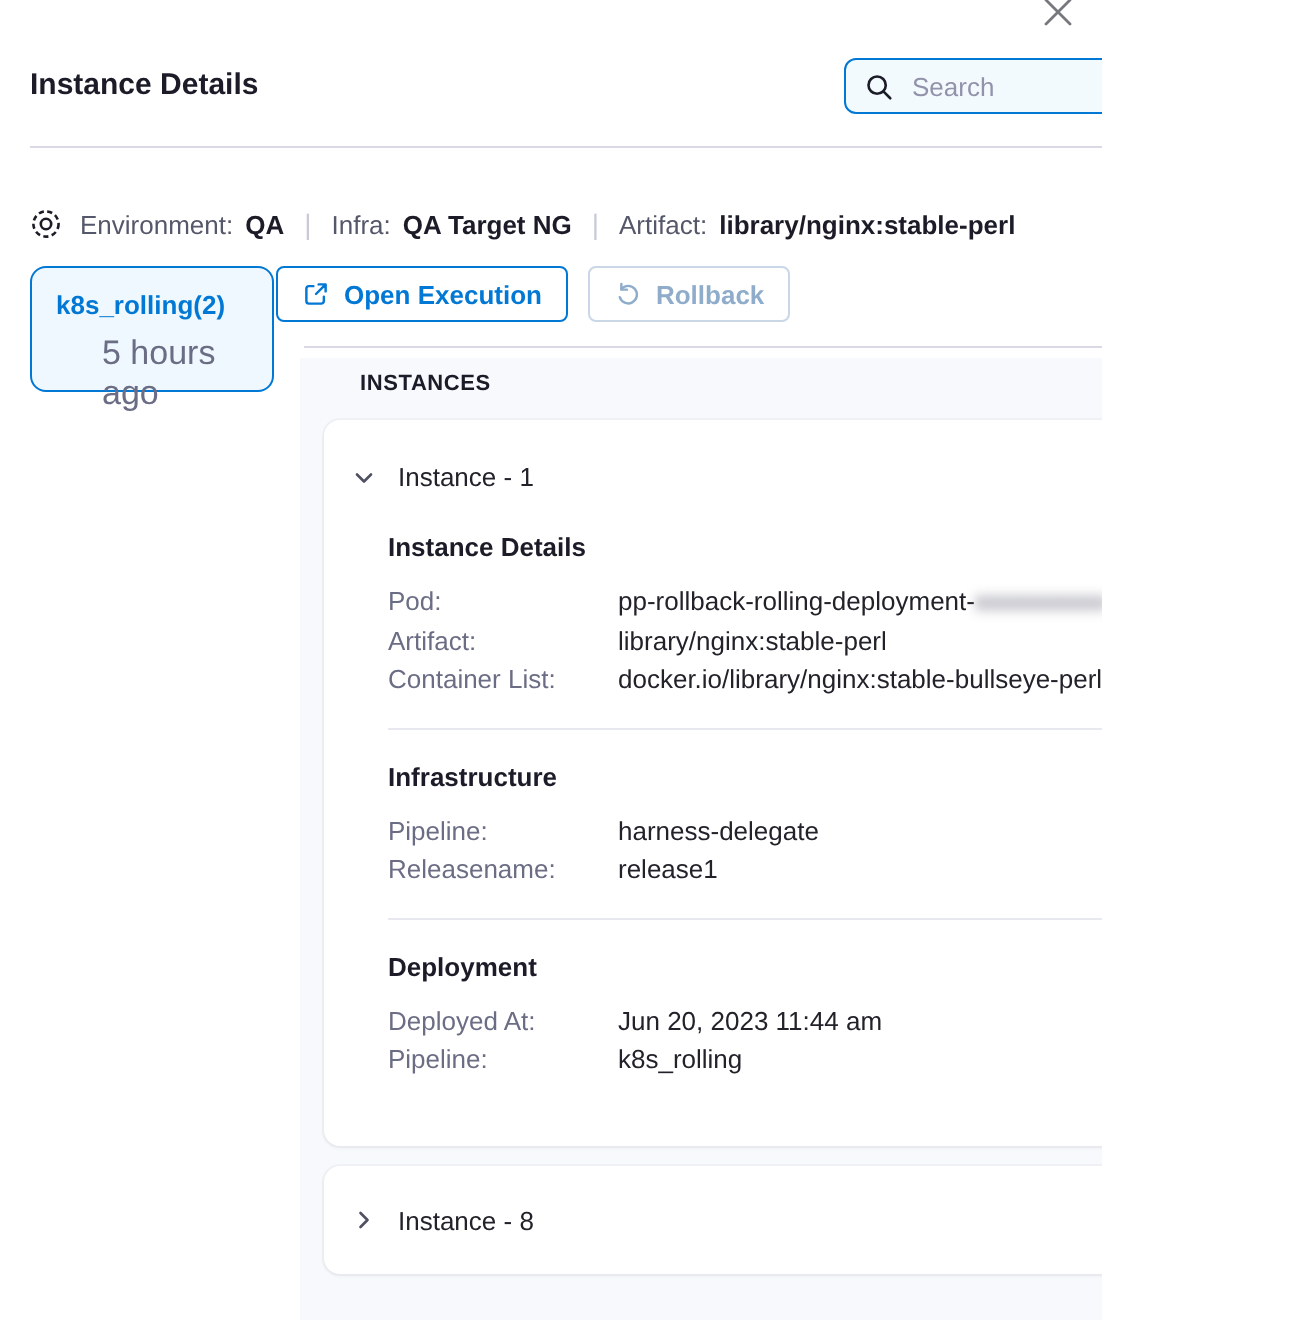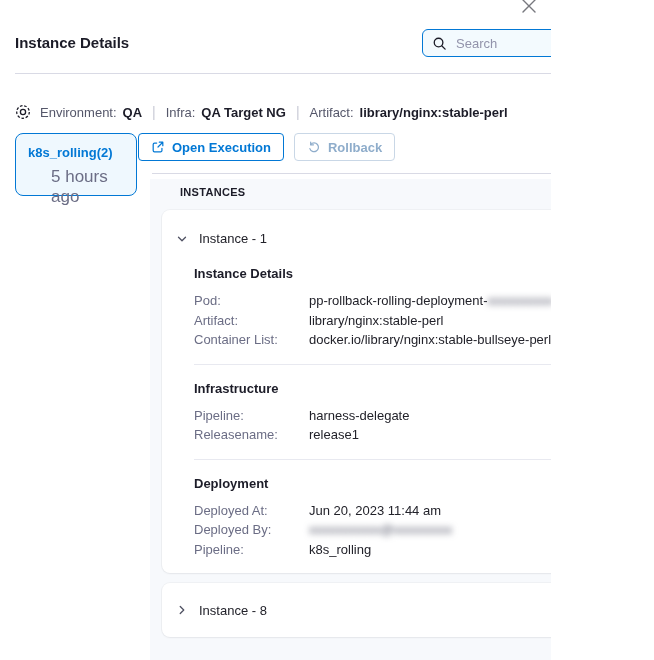--- a/index.html
+++ b/index.html
@@ -172,24 +172,20 @@
       </div>
 
       <div class="section-divider"></div>
 
       <div class="section-heading">Deployment</div>
       <div class="kv-row">
         <span class="kv-label">Deployed At:</span>
         <span class="kv-value">Jun 20, 2023 11:44 am</span>
       </div>
       <div class="kv-row">
-        <span class="kv-label">Deployed By:</span>
-        <span class="kv-value redacted">xxxxxxxxxxx@xxxxxxxxx</span>
-      </div>
-      <div class="kv-row">
         <span class="kv-label">Pipeline:</span>
         <span class="kv-value">k8s_rolling</span>
       </div>
     </div>
   </div>
 
   <div class="card card2">
     <div class="toggle-row">
       <span class="icon">
         <svg width="14" height="14" viewBox="0 0 16 16">

